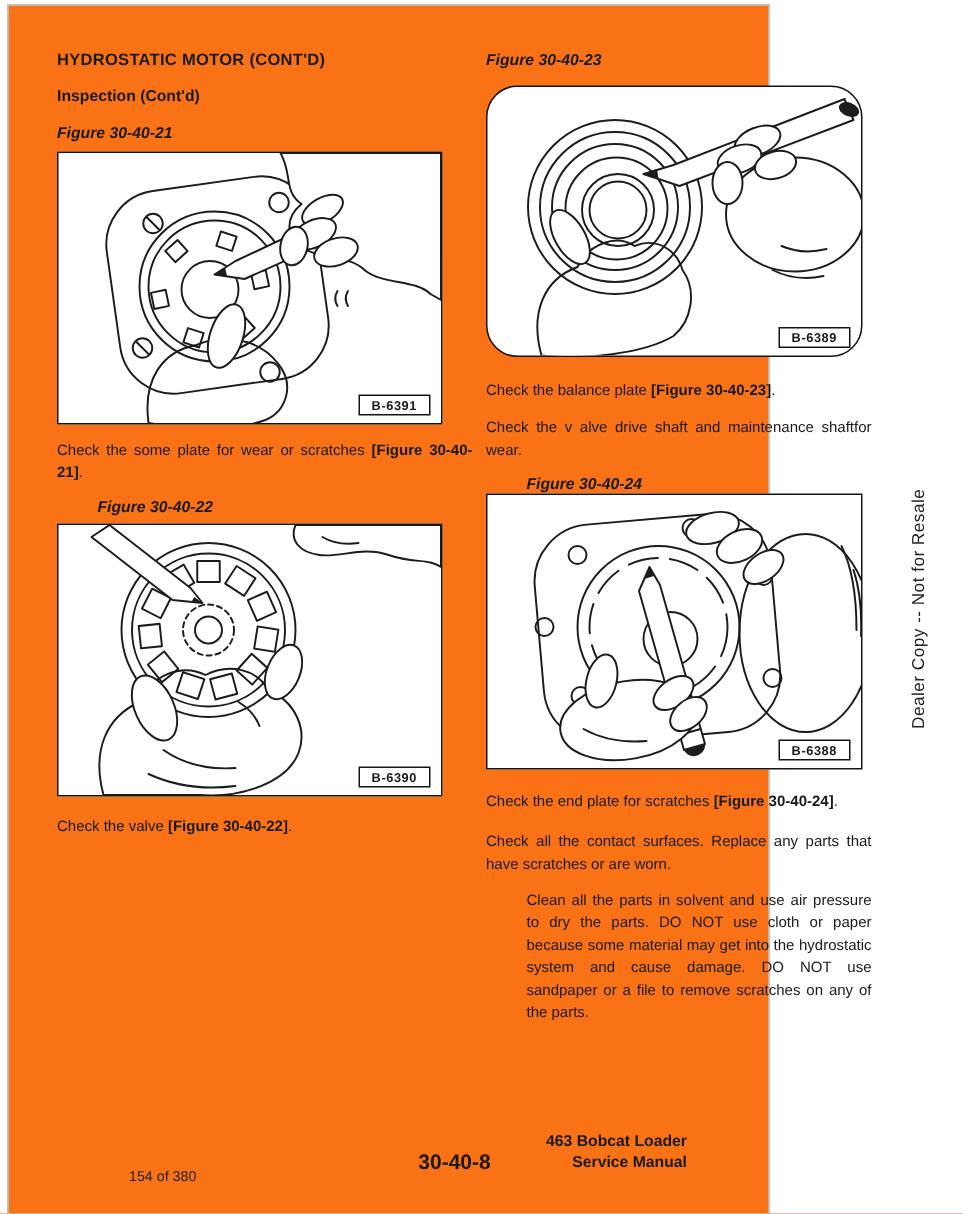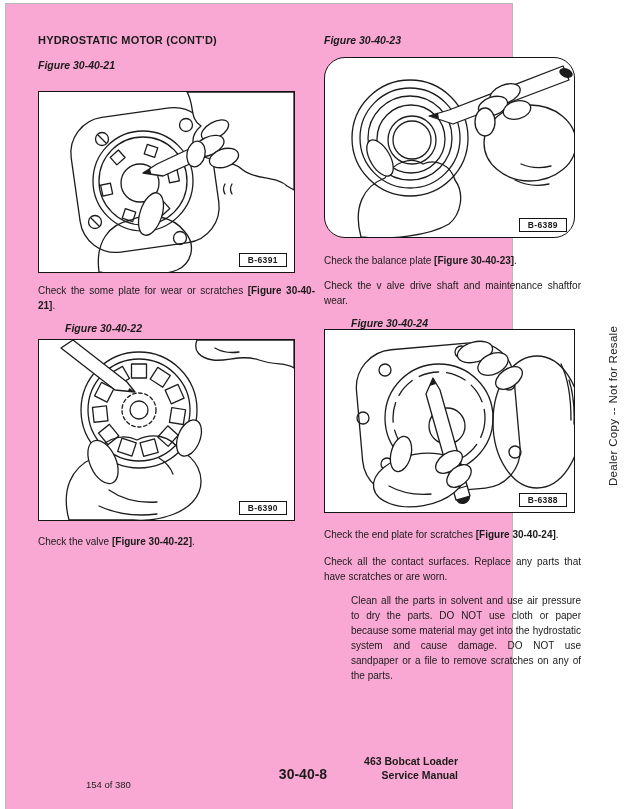--- a/index.html
+++ b/index.html
@@ -2,21 +2,21 @@
 <html><head>
 <meta charset="utf-8">
 <style>
   html,body{margin:0;padding:0;}
   body{
     width:642px;height:809px;overflow:hidden;background:#ffffff;
     font-family:"Liberation Sans", sans-serif;color:#1a1a1a;position:relative;
   }
   .page{
     position:absolute;left:5px;top:3px;width:508px;height:806px;
-    background:#f9a8d4;border:1px solid #b9b9b9;border-bottom:none;box-sizing:border-box;
+    background:#f97316;border:1px solid #b9b9b9;border-bottom:none;box-sizing:border-box;
   }
   .col{position:absolute;top:0;}
   .col-left{left:32px;width:277px;}
   .col-right{left:318px;width:257px;}
   .h-title{font-size:11px;font-weight:bold;margin-top:30px;letter-spacing:.2px;}
   .h-sub{font-size:10.5px;font-weight:bold;margin-top:12px;}
   .fig-head{font-size:10.5px;font-weight:bold;font-style:italic;}
   .body-text{font-size:10px;line-height:15px;text-align:justify;margin:0;}
   .figure-frame{position:relative;border:1.6px solid #141414;background:#fff;}
   .frame-left{width:255px;height:180px;}
@@ -32,32 +32,33 @@
   .watermark{
     position:absolute;left:601px;top:314px;height:176px;
     writing-mode:vertical-rl;transform:rotate(180deg);
     display:flex;align-items:center;justify-content:center;
     font-size:11.5px;color:#222;white-space:nowrap;letter-spacing:.3px;
   }
   .footer-code{position:absolute;left:147px;width:300px;top:762px;text-align:center;font-size:14px;font-weight:bold;}
   .footer-doc{position:absolute;right:54px;top:751px;text-align:right;font-size:10.5px;font-weight:bold;line-height:13.5px;}
   .footer-page{position:absolute;left:80px;top:775px;font-size:9.5px;color:#222;}
   
-  .mt13{margin-top:13px;} .mt6{margin-top:20px;text-align:right;} .mt10{margin-top:10px;}
+  .mt13{margin-top:13px;} .mt6{margin-top:6px;text-align:right;} .mt10{margin-top:10px;}
   .mt9{margin-top:9px;padding-left:27px;} .mt5{margin-top:5px;} .mt14{margin-top:14px;}
   .mt30{margin-top:30px;} .mt11{margin-top:11px;border-radius:21px;} .mt15{margin-top:15px;}
   .mt4{margin-top:0;} .mt12{margin-top:12px;}
 </style>
 </head>
 <body>
 
 <div class="page">
 
   <div class="col col-left">
     <div class="h-title">HYDROSTATIC MOTOR (CONT'D)</div>
+    <div class="h-sub">Inspection (Cont'd)</div>
 
     <div class="fig-head mt13">Figure 30-40-21</div>
     <div class="figure-frame frame-left mt6">
       <svg viewBox="0 0 255 180">
         <path class="skf" d="M60 180 C56 150 70 132 92 128 C110 120 134 124 146 140 C158 154 152 172 138 178 C116 186 84 184 60 180 Z"></path>
         <g class="sk">
           <rect x="36" y="20" width="140" height="136" rx="36" transform="rotate(-8 106 88)"></rect>
           <circle cx="63" cy="47" r="6.5"></circle>
             <path d="M59 43 l8 8"></path>
           <circle cx="147" cy="33" r="6.5"></circle>

